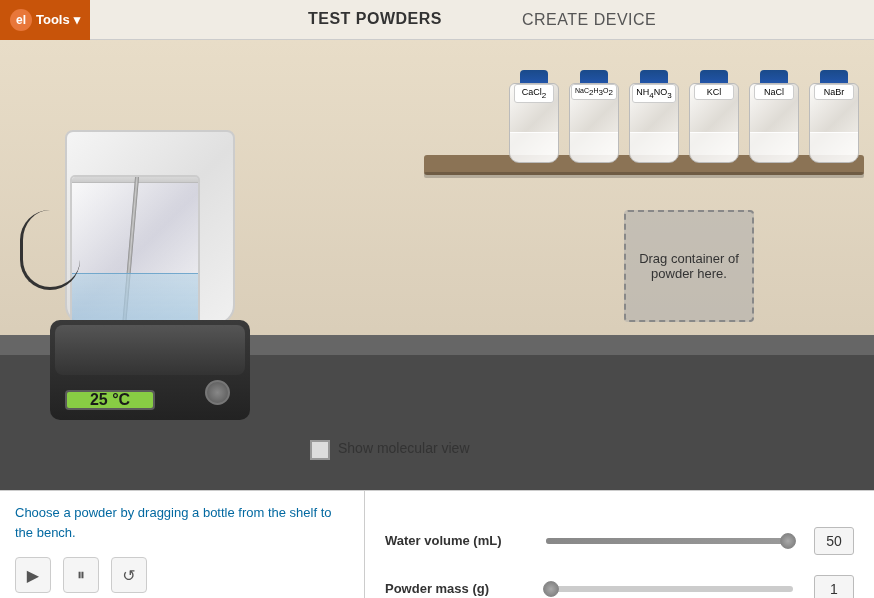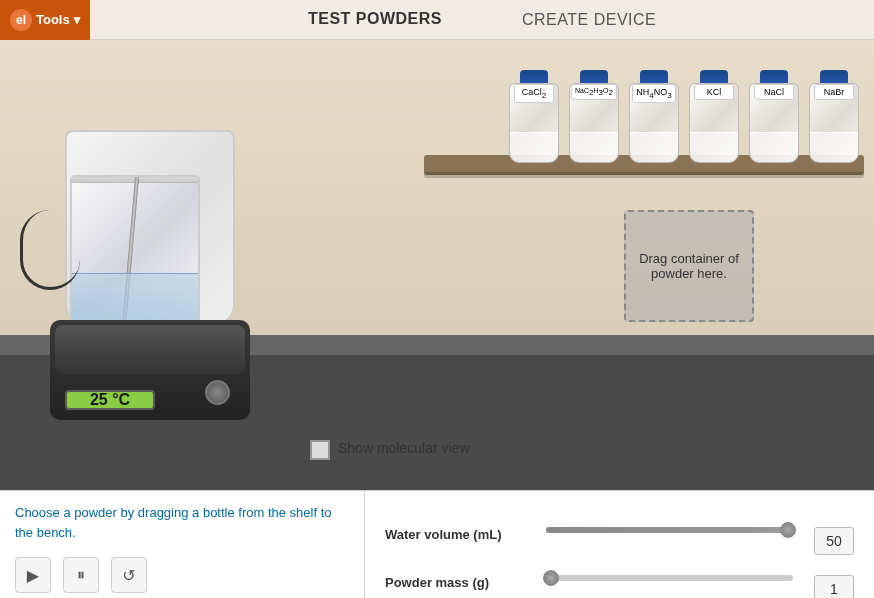--- a/index.html
+++ b/index.html
@@ -344,20 +344,21 @@
       flex: 1;
       padding: 12px 20px;
       display: flex;
       flex-direction: column;
       gap: 20px;
       justify-content: center;
     }
 
     .slider-row {
       display: flex;
+      align-items: center;
       gap: 21px;
     }
 
     .slider-label {
       font-size: 13px;
       color: #333;
       font-weight: bold;
       min-width: 140px;
     }
 

